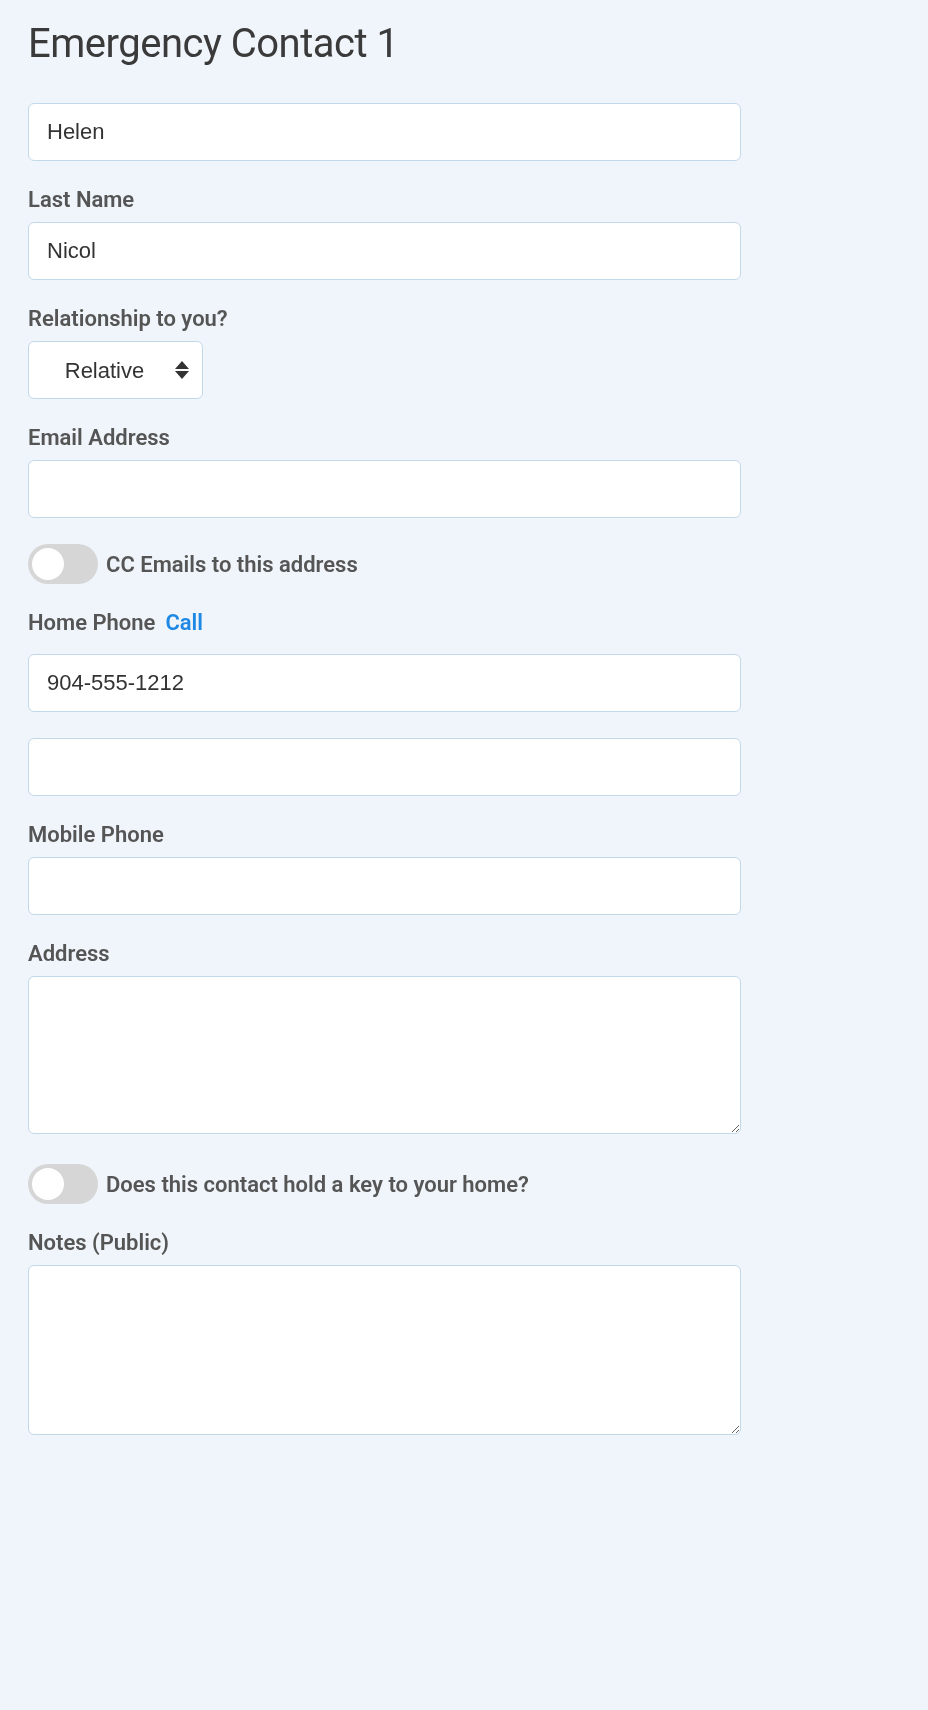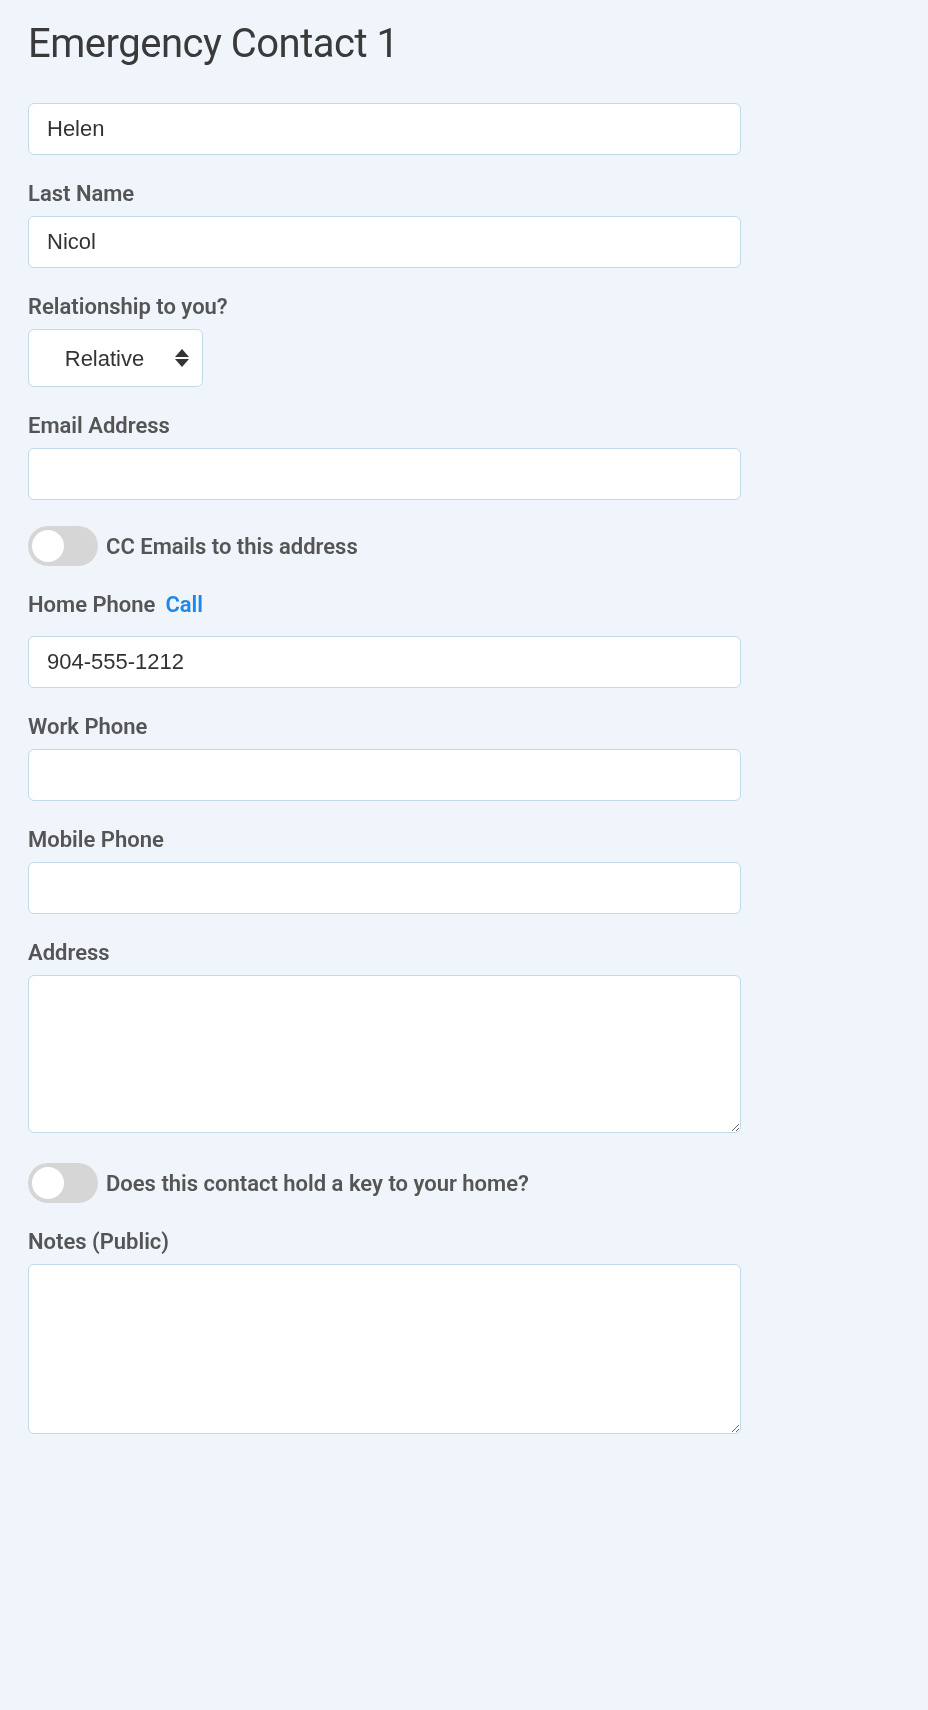--- a/index.html
+++ b/index.html
@@ -41,21 +41,21 @@
       color: #1e88e5;
       margin-left: 6px;
       cursor: pointer;
     }
     .label-row {
       margin-bottom: 19px;
     }
     .text-input {
       width: 100%;
       max-width: 713px;
-      height: 52px;
+      height: 58px;
       padding: 0 18px;
       font-size: 22px;
       color: #333;
       background-color: #ffffff;
       border: 1px solid #c2d9ea;
       border-radius: 6px;
       outline: none;
     }
     .select-wrapper {
       position: relative;
@@ -190,21 +190,20 @@
 
 <div class="form-group">
   <div class="label-row">
     <span class="field-label-inline">Home Phone</span>
     <span class="call-link">Call</span>
   </div>
   <input type="text" class="text-input" value="904-555-1212" style="">
 </div>
 
 <div class="form-group">
-  <label class="field-label">Work Phone</label>
   <input type="text" class="text-input" value="" style="">
 </div>
 
 <div class="form-group">
   <label class="field-label">Mobile Phone</label>
   <input type="text" class="text-input" value="" style="">
 </div>
 
 <div class="form-group">
   <label class="field-label">Address</label>

